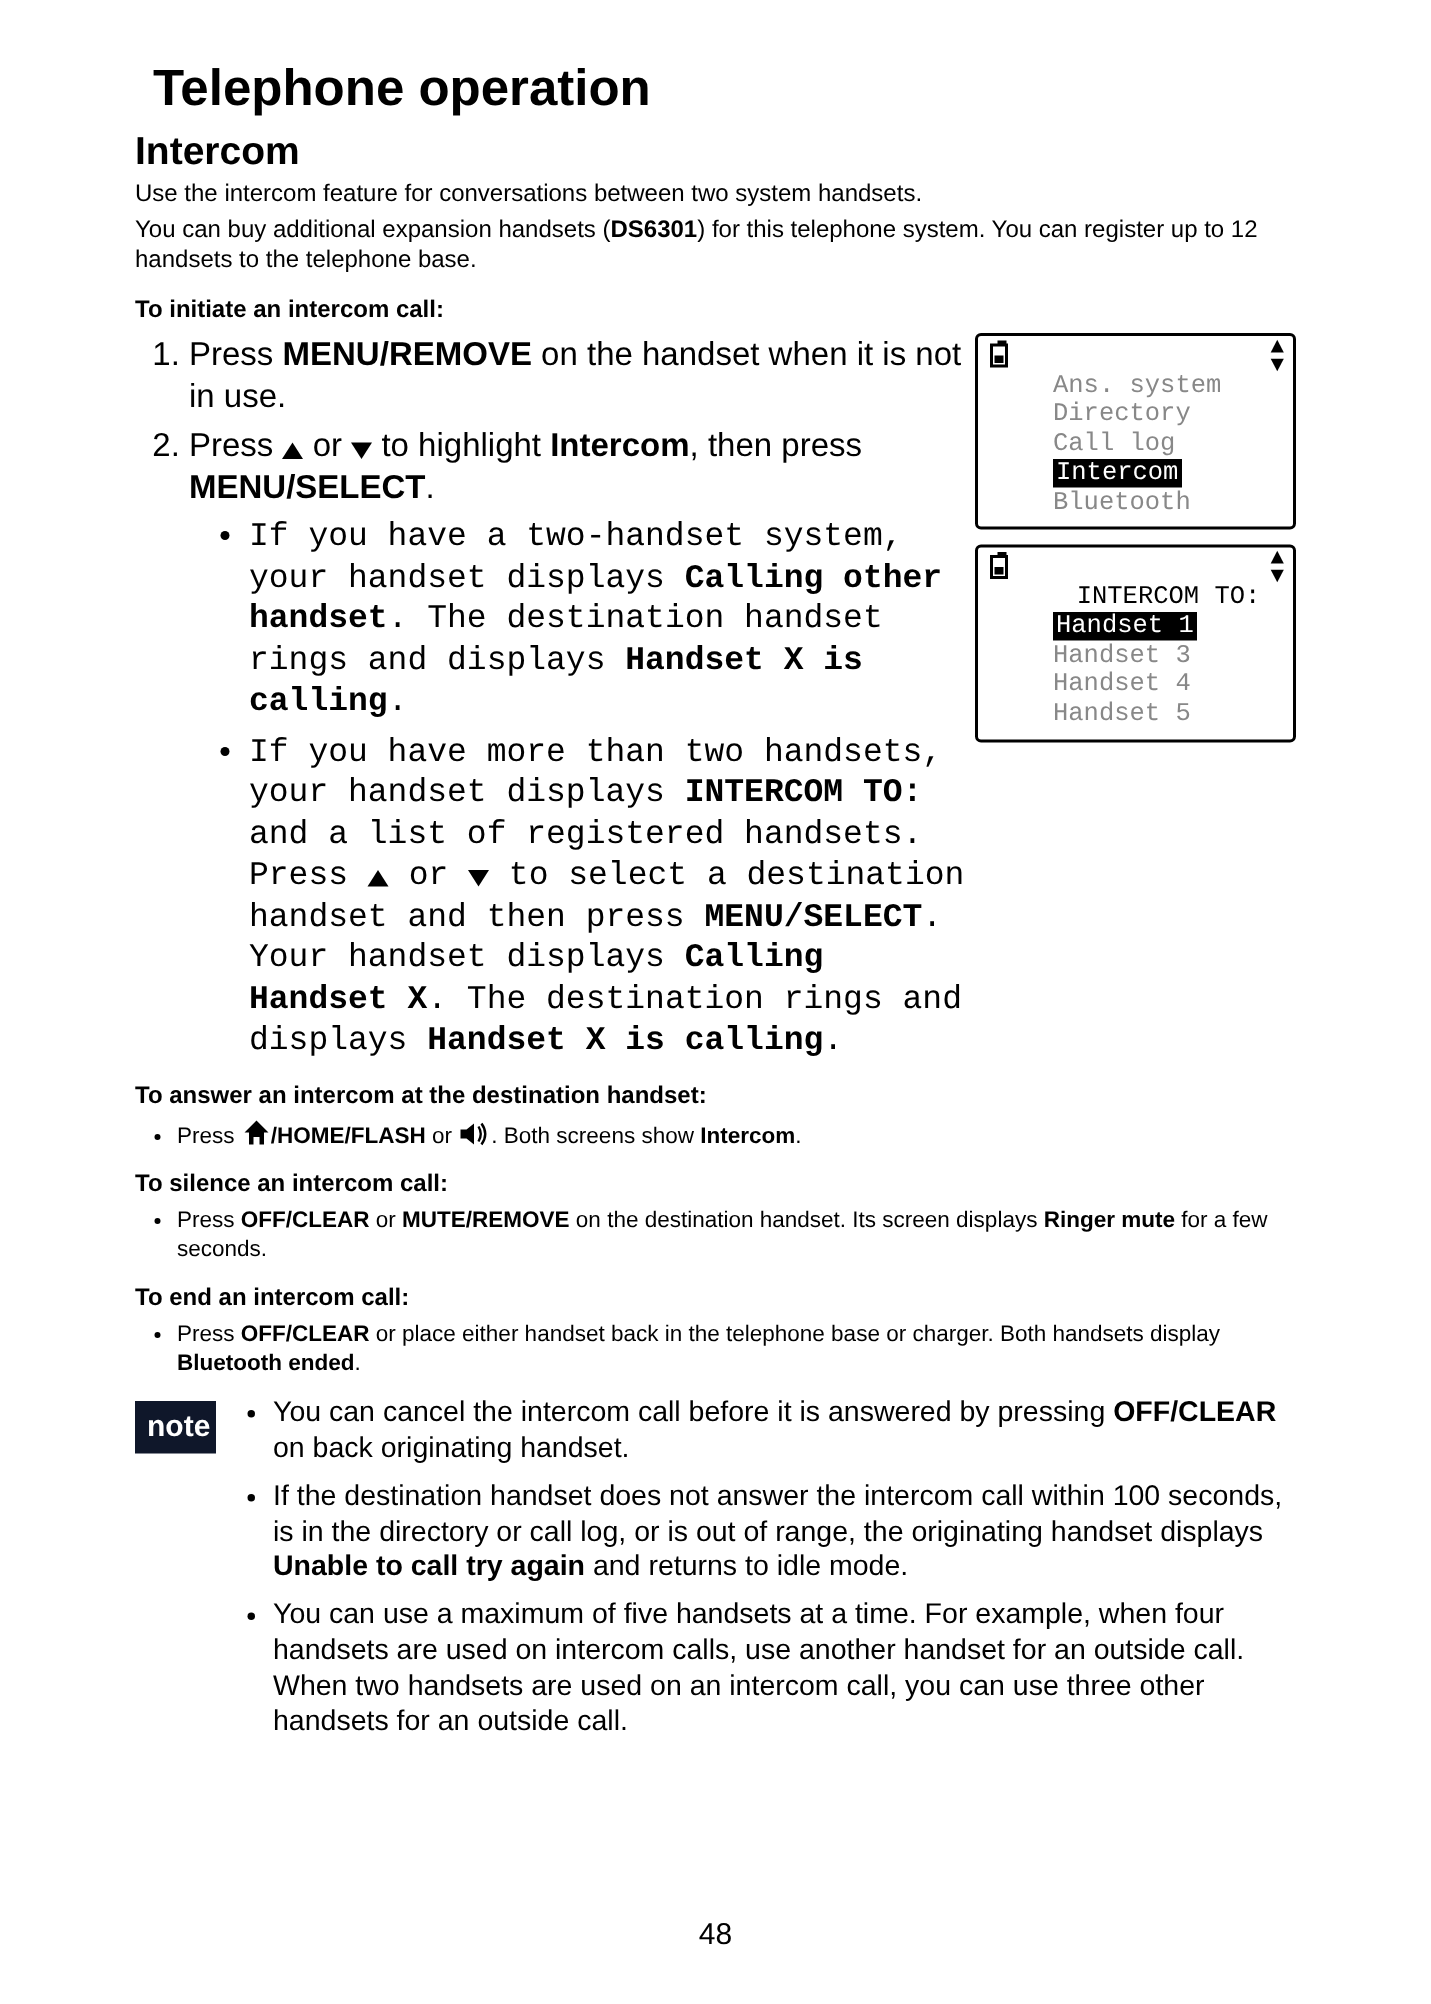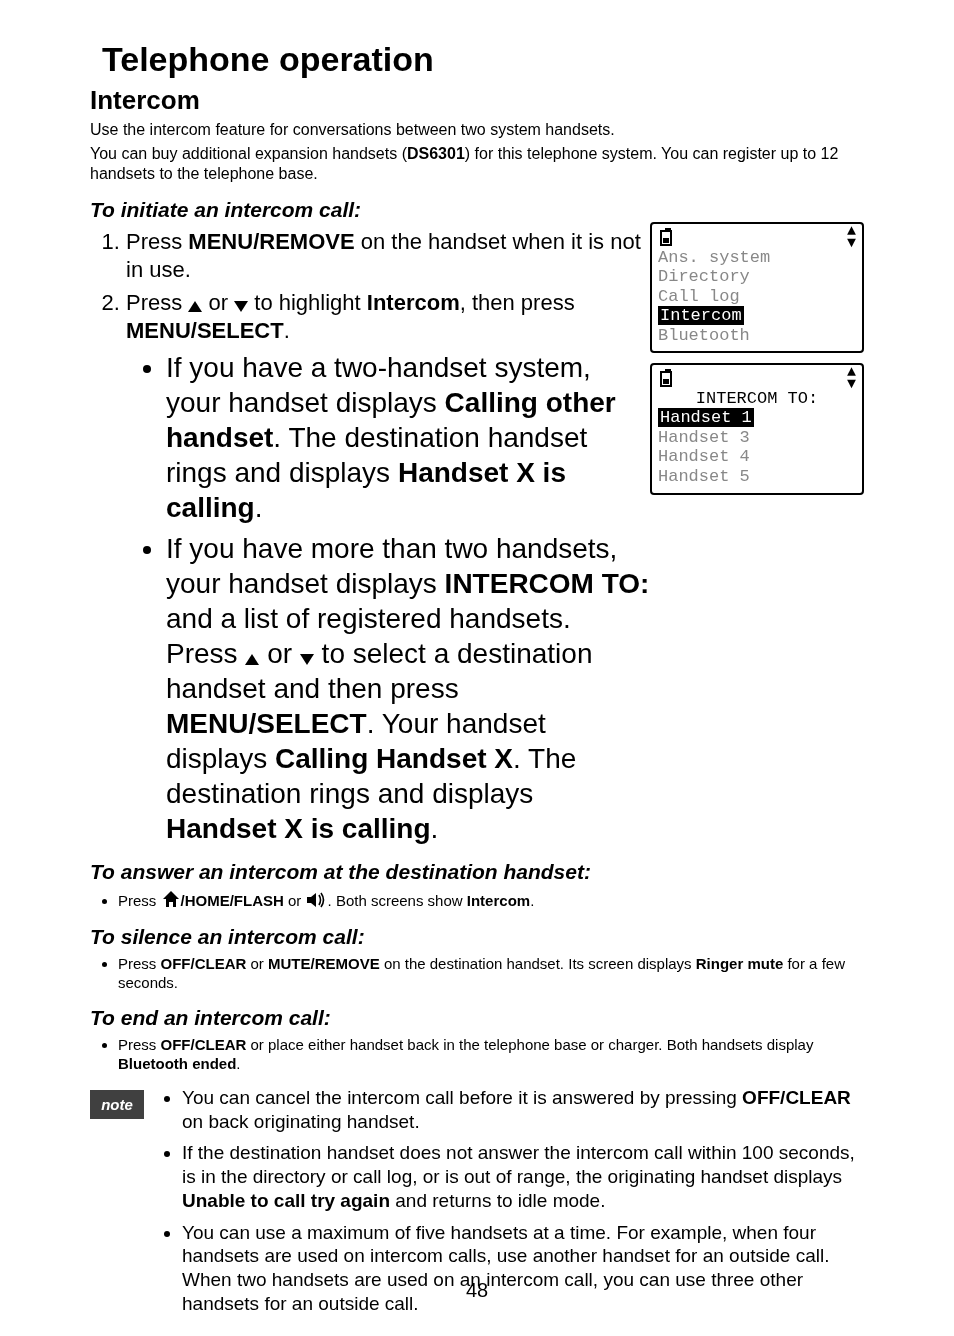--- a/index.html
+++ b/index.html
@@ -17,44 +17,42 @@
     font-size: 34px;
     font-weight: bold;
     margin: 0 0 6px 12px;
   }
   h2 {
     font-size: 26px;
     font-weight: bold;
     margin: 0 0 4px 0;
   }
   h3 {
-    font-size: 21px;
+    font-size: 16px;
     font-weight: bold;
     margin: 14px 0 6px 0;
-    font-style: italic;
   }
   p { font-size: 16px; line-height: 1.25; margin: 4px 0; }
   ol { padding-left: 36px; margin: 6px 0; }
   ol > li { font-size: 22px; line-height: 1.25; margin-bottom: 6px; }
   ul.inner { list-style-type: disc; padding-left: 40px; margin: 6px 0; }
-  ul.inner > li { font-size: 28px; line-height: 1.25; margin-bottom: 6px; }
+  ul.inner > li { font-size: 22px; line-height: 1.25; margin-bottom: 6px; font-family: Liberation Mono, monospace; }
   ul.sub { list-style-type: disc; padding-left: 28px; margin: 4px 0; }
   ul.sub > li { font-size: 15px; line-height: 1.25; margin-bottom: 4px; }
   .note-wrap { display: flex; align-items: flex-start; gap: 14px; margin-top: 12px; }
   .note-badge {
-    background: #404040;
+    background: #0f172a;
     color: #fff;
-    font-size: 15px;
+    font-size: 20px;
     font-weight: bold;
     padding: 6px 8px;
     width: 54px;
     text-align: center;
     flex-shrink: 0;
     margin-top: 4px;
-    font-style: italic;
   }
   .note-list { list-style-type: disc; padding-left: 24px; margin: 0; }
   .note-list > li { font-size: 19px; line-height: 1.25; margin-bottom: 8px; }
   .lcd-stack {
     position: absolute;
     right: 90px;
     top: 222px;
     width: 214px;
   }
   .lcd {
@@ -91,21 +89,21 @@
     background: #000;
   }
   .lcd .arrows {
     position: absolute;
     right: 6px;
     top: 2px;
     font-size: 15px;
     line-height: 0.8;
     text-align: center;
   }
-  .lcd .line { white-space: nowrap; color:#888; }
+  .lcd .line { white-space: nowrap; color:#888;margin-left:44px; }
   .lcd .sel {
     background: #000;
     color: #fff;
     padding: 0 2px;
   }
   .triangle-up, .triangle-down {
     display: inline-block;
     width: 0; height: 0;
     vertical-align: -2px;
   }

